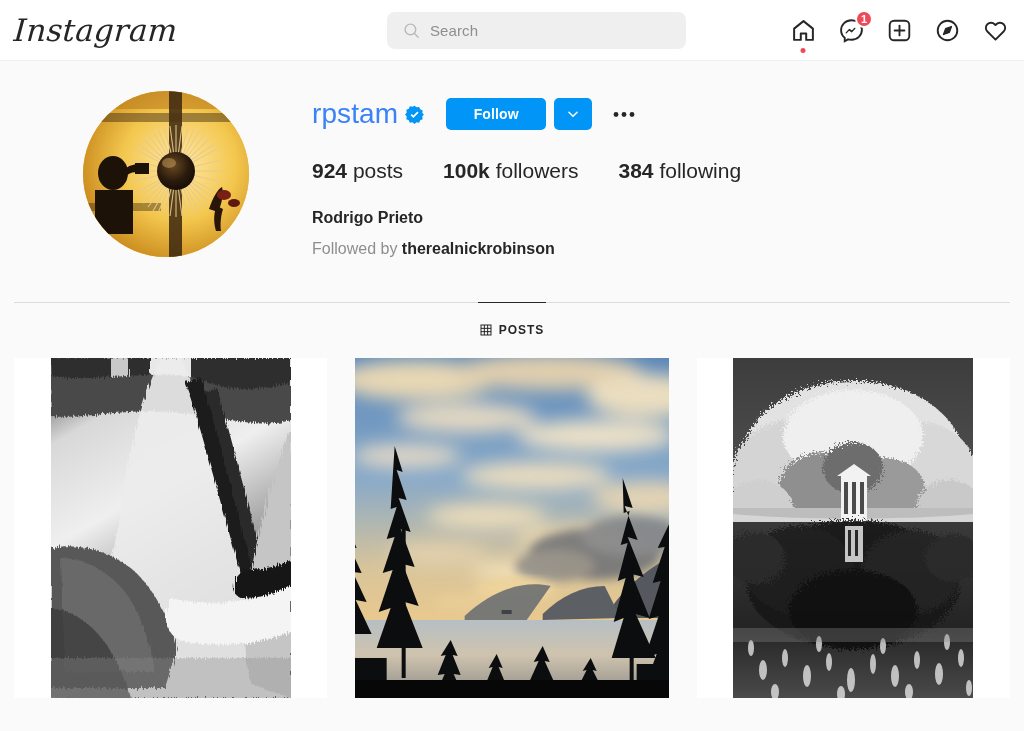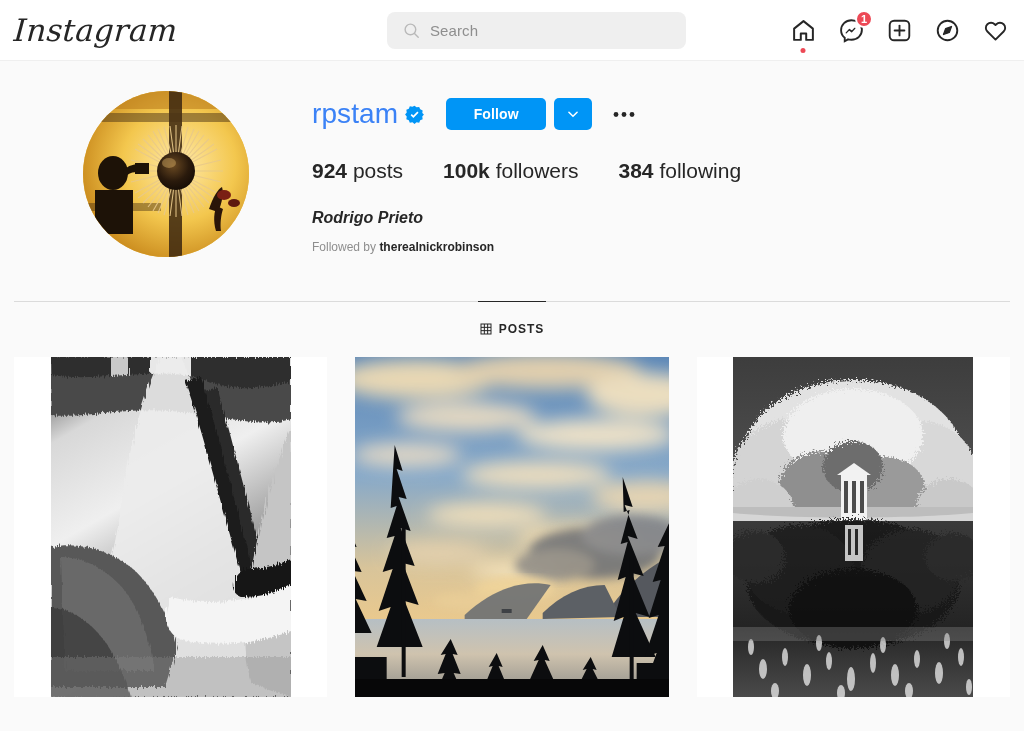--- a/index.html
+++ b/index.html
@@ -197,25 +197,24 @@
   }
   .stat { margin-right: 40px; white-space: nowrap; }
   .stat b { font-weight: bold; }
   .stat span { font-weight: normal; }
 
   .fullname {
     margin-top: 26px;
     font-size: 16px;
     font-weight: bold;
     color: #262626;
-    font-style: italic;
   }
   .followed-by {
     margin-top: 13px;
-    font-size: 12px;
+    font-size: 16px;
     color: #8e8e8e;
   }
   .followed-by b { color: #262626; font-weight: bold; }
 
   
   .tabbar {
     margin: 44px 14px 0 14px;
     border-top: 1px solid #dbdbdb;
     display: flex;
     justify-content: center;

